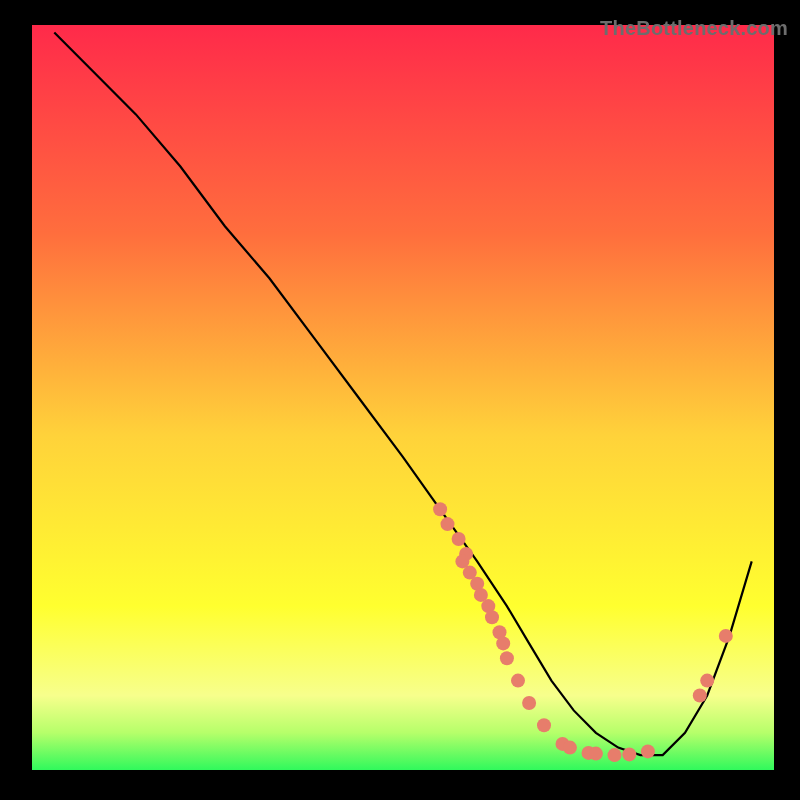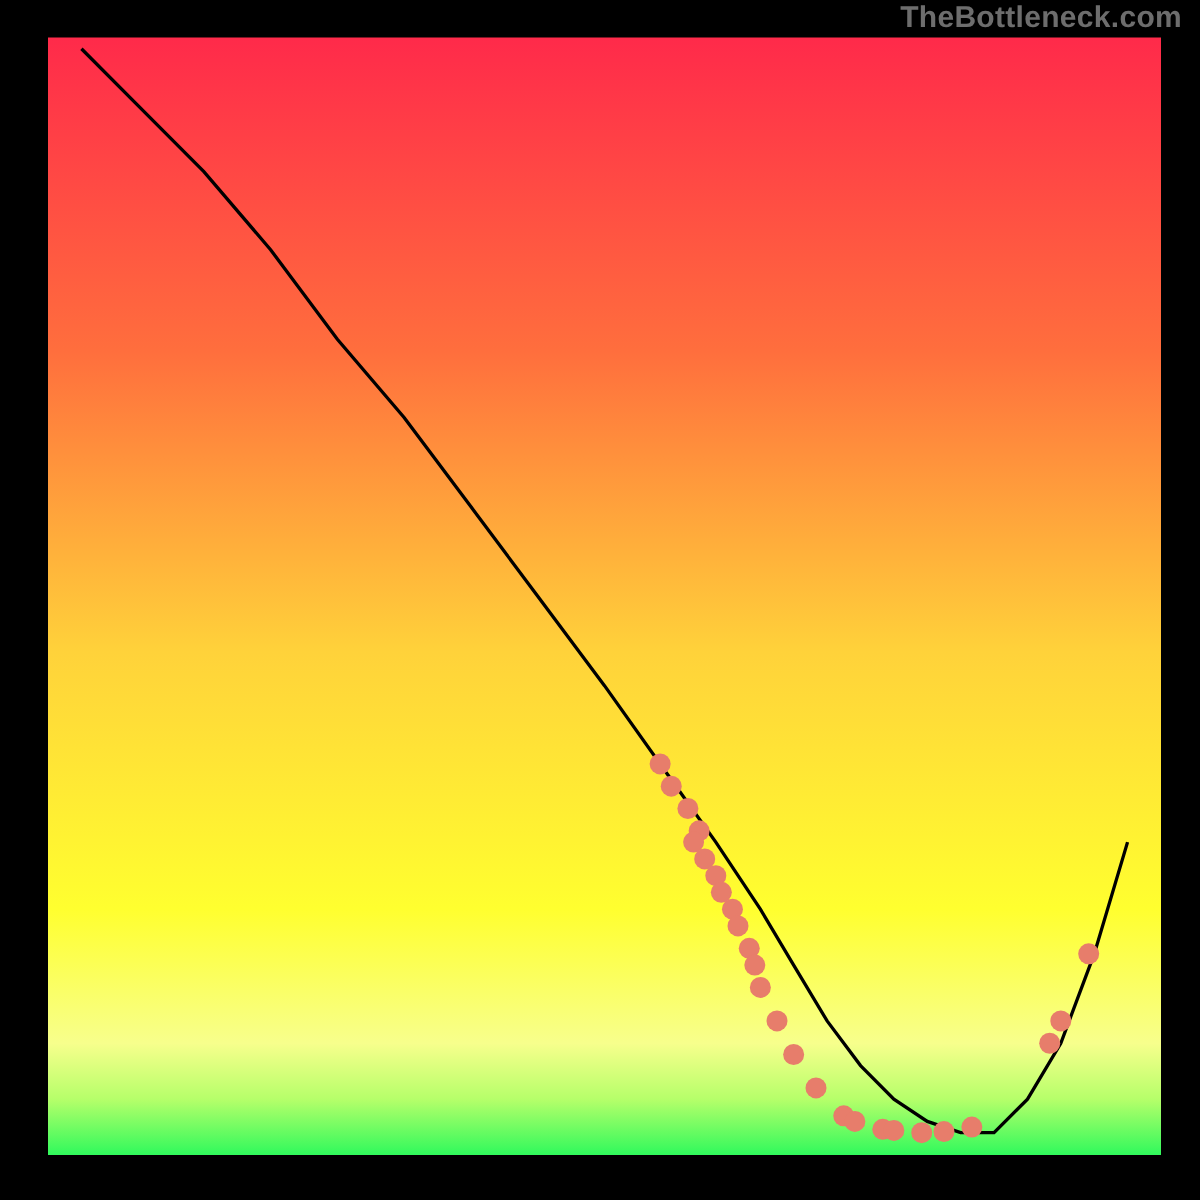--- a/index.html
+++ b/index.html
@@ -10,21 +10,21 @@
     background: #000000;
     overflow: hidden;
   }
   .stage {
     position: relative;
     width: 800px;
     height: 800px;
   }
   .watermark {
     position: absolute;
-    top: 1px;
+    top: 17px;
     right: 12px;
     font-family: Arial, Helvetica, sans-serif;
     font-size: 20px;
     font-weight: bold;
     color: #6d6d6d;
     letter-spacing: 0.2px;
     user-select: none;
     margin-left: 24px;
   }
   svg {

